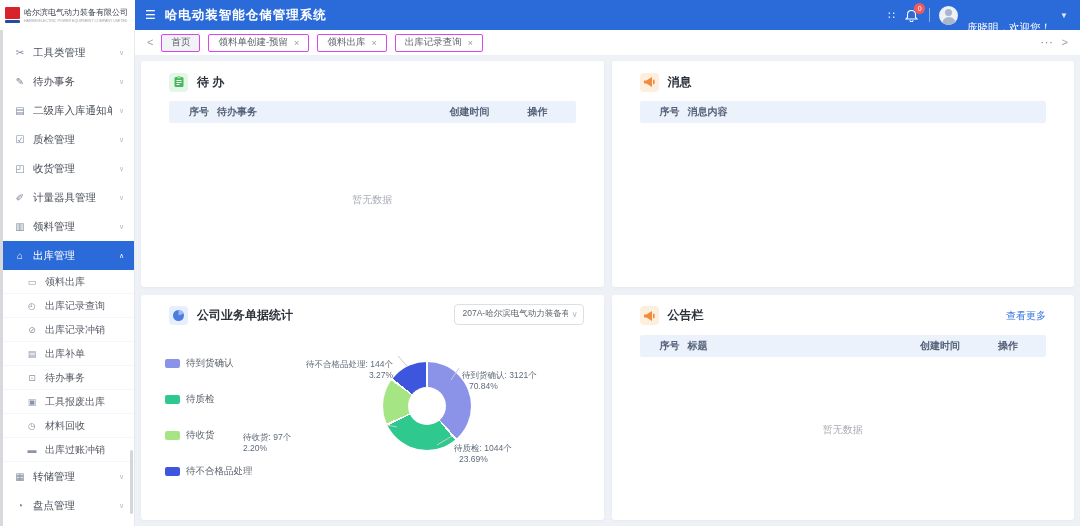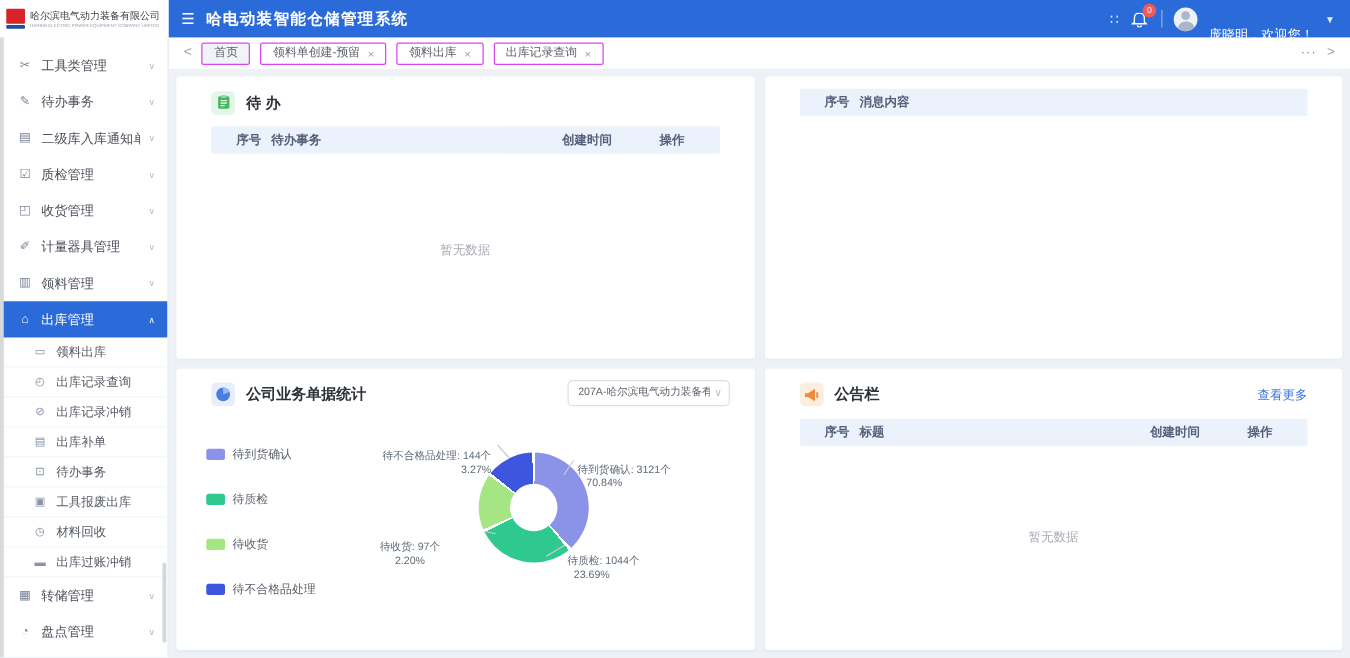--- a/index.html
+++ b/index.html
@@ -87,21 +87,21 @@
   .legend-swatch { width:15px; height:9px; border-radius:2px; }
   .legend-label { font-size:9.5px; color:#5c626b; white-space:nowrap; }
   .donut { position:absolute; left:242px; top:27px; width:88px; height:88px; border-radius:50%; }
   .donut-hole { position:absolute; left:25px; top:25px; width:38px; height:38px; border-radius:50%; background:#fff; }
   .callout { position:absolute; font-size:8.5px; color:#5f6b7a; line-height:1.4; white-space:nowrap;margin-top:12px; }
   .callout .pct { display:block; }
   .callout-0 { left:321px; top:23px; }
   .callout-0 .pct { padding-left:7px; }
   .callout-1 { left:313px; top:96px; }
   .callout-1 .pct { padding-left:5px; }
-  .callout-2 { left:118px; top:85px; width:138px; text-align:center; }
+  .callout-2 { left:102px; top:85px; width:138px; text-align:left; }
   .callout-3 { left:98px; top:12px; width:154px; text-align:right; }
   .label-lines { position:absolute; inset:0; pointer-events:none; }
 </style>
 </head>
 <body>
 
 <div class="header">
   <div class="logo-area">
     <div class="logo-mark">
         <div class="r"></div>
@@ -264,20 +264,29 @@
         <div class="thead">
           <span class="th-idx">序号</span>
           <span class="th-main">待办事务</span>
           <span class="th-time">创建时间</span>
           <span class="th-op">操作</span>
         </div>
         <div class="empty-text" style="top:132px;">暂无数据</div>
       </div>
 
       <div class="card">
+        <div class="card-head">
+          <span class="icon-chip orange">
+            <svg width="12" height="12" viewBox="0 0 12 12">
+                <path d="M1 4.5 h2.4 L9 1 v10 L3.4 7.5 H1 Z" fill="#ef8b3d"></path>
+                <rect x="10" y="3.6" width="1.6" height="4.8" rx="0.8" fill="#ef8b3d"></rect>
+              </svg>
+          </span>
+          <span class="card-title">消息</span>
+        </div>
         <div class="thead">
           <span class="th-idx">序号</span>
           <span class="th-main">消息内容</span>
         </div>
       </div>
 
       <div class="card">
         <div class="card-head">
           <span class="icon-chip blue">
             <svg width="13" height="13" viewBox="0 0 13 13">

